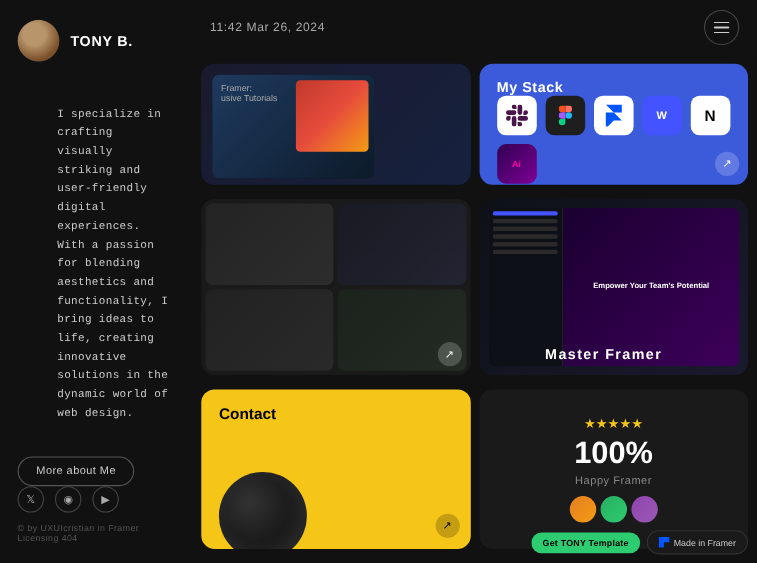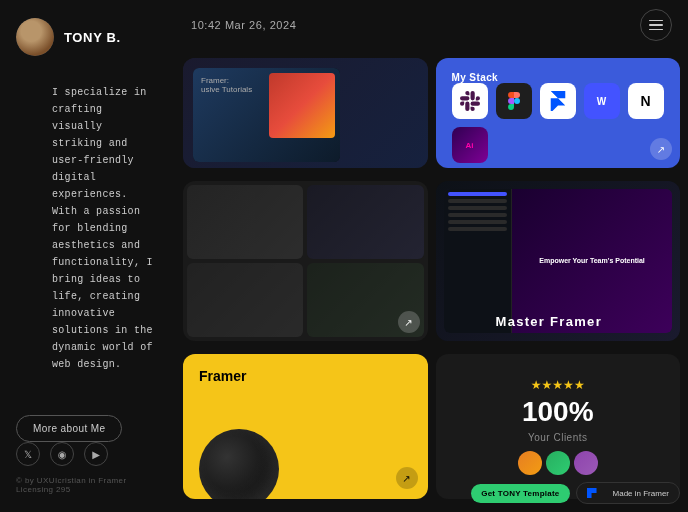--- a/index.html
+++ b/index.html
@@ -22,21 +22,21 @@
       padding: 18px 16px;
       display: flex;
       flex-direction: column;
       background: #111111;
       z-index: 10;
     }
     .profile-row {
       display: flex;
       align-items: center;
       gap: 10px;
-      margin-bottom: 28px;
+      margin-bottom: 40px;
     }
     .avatar {
       width: 38px; height: 38px;
       border-radius: 50%;
       background: #444;
       overflow: hidden;
       flex-shrink: 0;
       display: flex; align-items: center; justify-content: center;
       font-size: 16px;
     }
@@ -198,21 +198,21 @@
 
     
     .card-stack {
       background: #3b5bdb;
       height: 110px;
       display: flex;
       flex-direction: column;
       padding: 14px 16px;
     }
     .card-stack-title {
-      font-size: 10px; font-weight: 600; color: #fff; letter-spacing: 0.04em;
+      font-size: 13px; font-weight: 600; color: #fff; letter-spacing: 0.04em;
     }
     .stack-icons {
       display: flex;
       gap: 8px;
       align-items: center;
       margin-top: auto;
       flex-wrap: wrap;
     }
     .stack-icon {
       width: 36px; height: 36px;
@@ -417,21 +417,21 @@
     }
     .made-in-framer {
       background: #1a1a1a;
       border: 1px solid #333;
       color: #ccc;
       font-size: 8px;
       padding: 5px 10px;
       border-radius: 12px;
       display: flex;
       align-items: center;
-      gap: 16px;
+      gap: 4px;
       cursor: pointer;
     }
     .framer-logo {
       width: 10px; height: 10px;
       background: #0055ff;
       clip-path: polygon(0 0, 100% 0, 100% 50%, 50% 50%, 50% 100%, 0 100%);
     }
 
     
     .framer-layer {
@@ -460,27 +460,27 @@
   <button class="more-btn">More about Me</button>
 
   <div class="sidebar-bottom">
     <div class="social-icons">
       <div class="social-icon">𝕏</div>
       <div class="social-icon">◉</div>
       <div class="social-icon">▶</div>
     </div>
     <div class="copyright">
       <div>© by UXUIcristian in Framer</div>
-      <div>Licensing  295</div>
+      <div>Licensing  404</div>
     </div>
   </div>
 </div>
 
 <div class="header-bar">
-  <span class="header-time">10:42 Mar 26, 2024</span>
+  <span class="header-time">11:42 Mar 26, 2024</span>
   <div class="menu-btn">
     <div class="menu-lines">
       <div class="menu-line"></div>
       <div class="menu-line"></div>
       <div class="menu-line"></div>
     </div>
   </div>
 </div>
 
 <div class="main-grid">
@@ -549,31 +549,31 @@
         <div class="framer-main">
           <div class="framer-cta">Empower
 Your Team's Potential</div>
         </div>
       </div>
     </div>
     <span class="framer-title">Master Framer</span>
   </div>
 
   <div class="card card-contact">
-    <span class="contact-title">Framer</span>
+    <span class="contact-title">Contact</span>
     <div class="contact-sphere">
       <div class="sphere-dots"></div>
     </div>
     <div class="contact-expand">↗</div>
   </div>
 
   <div class="card card-clients">
     <div class="stars">★★★★★</div>
     <div class="clients-percent">100%</div>
-    <div class="clients-label">Your Clients</div>
+    <div class="clients-label">Happy Framer</div>
     <div class="client-avatars">
       <div class="client-avatar c-av-1"></div>
       <div class="client-avatar c-av-2"></div>
       <div class="client-avatar c-av-3"></div>
     </div>
   </div>
 
 </div>
 
 <div class="bottom-bar">

